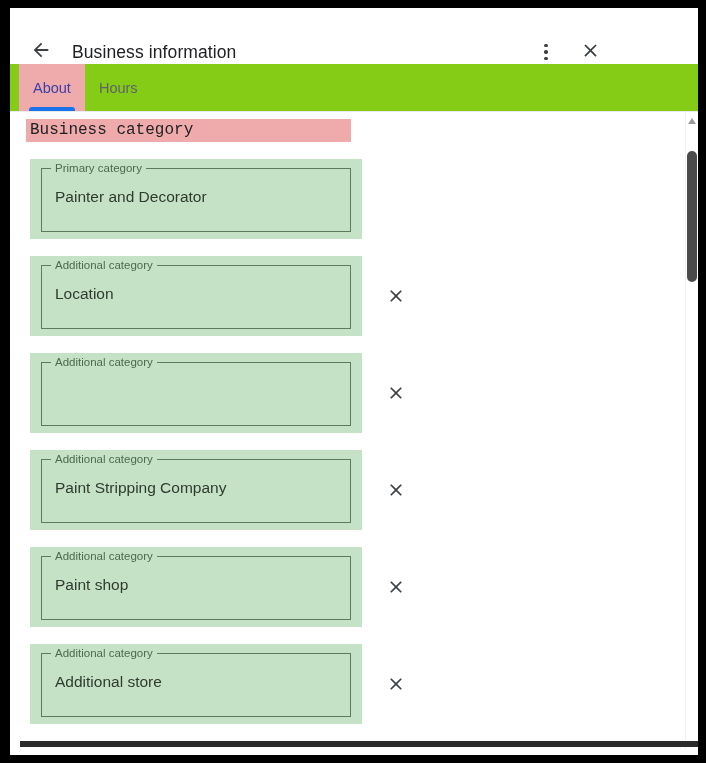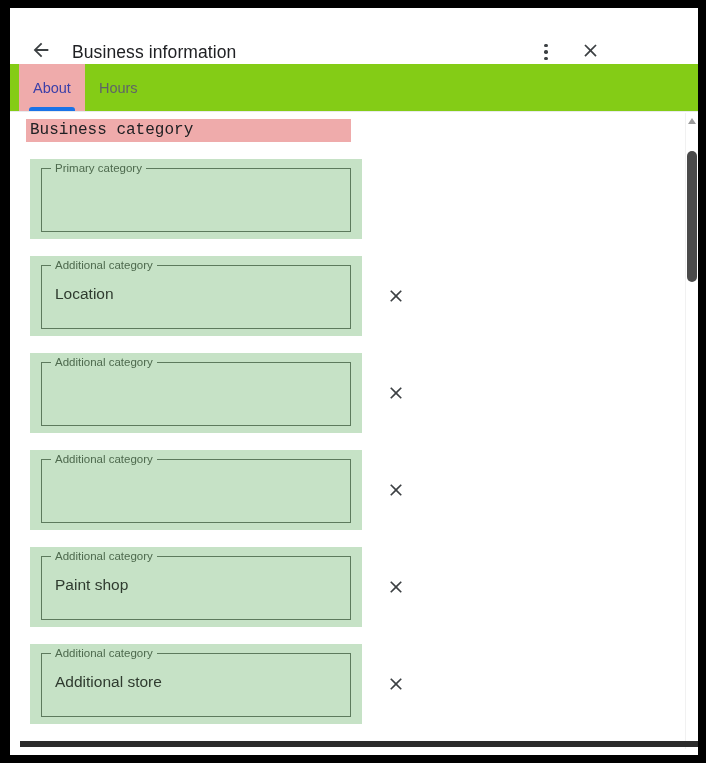--- a/index.html
+++ b/index.html
@@ -317,20 +317,21 @@
     <div id="content-inner">
 
       <div id="section-heading">Business category</div>
 
 
       
       <div class="category-row">
         <div class="field-highlight">
           <div class="outlined-field">
             <span class="field-legend">Primary category</span>
+            <span class="field-value">Painter and Decorator</span>
           </div>
         </div>
       </div>
 
       
       <div class="category-row">
         <div class="field-highlight">
           <div class="outlined-field">
             <span class="field-legend">Additional category</span>
             <span class="field-value">Location</span>
@@ -359,20 +360,21 @@
             </svg>
           </span>
         </div>
       </div>
 
       
       <div class="category-row">
         <div class="field-highlight">
           <div class="outlined-field">
             <span class="field-legend">Additional category</span>
+            <span class="field-value">Paint Stripping Company</span>
           </div>
         </div>
         <div class="remove-btn">
           <span>
             <svg width="20" height="20" viewBox="0 0 24 24" aria-hidden="true">
               <path d="M19 6.4L17.6 5 12 10.6 6.4 5 5 6.4 10.6 12 5 17.6 6.4 19 12 13.4 17.6 19 19 17.6 13.4 12z" fill="#3c4043"></path>
             </svg>
           </span>
         </div>
       </div>

